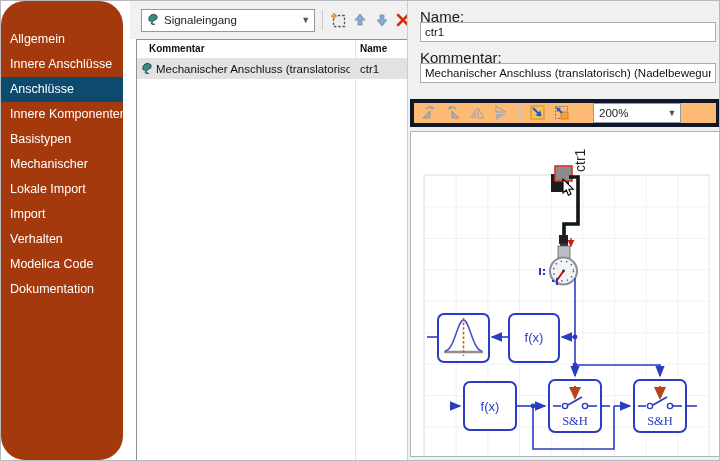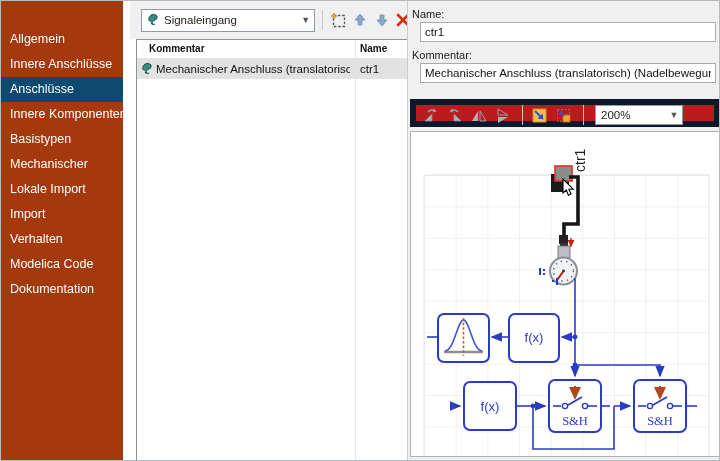--- a/index.html
+++ b/index.html
@@ -2,21 +2,21 @@
 <html><head>
 <meta charset="utf-8">
 <style>
   * { margin:0; padding:0; box-sizing:border-box; }
   body { font-family:"Liberation Sans", sans-serif; background:#fff; }
   .app { position:relative; width:720px; height:461px; overflow:hidden; background:#fff;
          border:1px solid #b6babf; }
 
   
   .sidebar { position:absolute; left:0; top:0; width:122px; height:100%;
-             background:#a5390e; padding-top:26px; }
+             background:#a5390e; padding-top:26px;border-radius:24px; }
   .nav-item { color:#fff; font-size:12.5px; font-weight:500; line-height:25px;
               padding-left:9px; cursor:default; white-space:nowrap; }
   .nav-item.active { background:#0c4a6e; }
 
   
   .middle { position:absolute; left:129px; top:0; width:284px; height:100%; background:#fff; }
   .mid-toolbar { position:absolute; left:0; top:0; width:100%; height:38px; background:#f0f0f0;
                  display:flex; align-items:center; }
   .combo { height:23px; background:#fff; border:1px solid #8f9aa5; display:flex;
            align-items:center; font-size:11.5px; color:#222; }
@@ -34,26 +34,26 @@
   .lb-header .c2 { position:absolute; left:223px; top:3px; }
   .lb-row { position:relative; height:20px; background:#e2e2e2; font-size:11.5px; color:#111;
             display:flex; align-items:center; }
   .lb-row .icon { margin-left:3px; }
   .lb-row .comment { margin-left:2px; width:194px; overflow:hidden; white-space:nowrap; }
   .lb-row .name { position:absolute; left:223px; }
 
   
   .right { position:absolute; left:406px; top:0; width:314px; height:100%; background:#f0f0f0;
            border-left:1px solid #c9cdd2; }
-  .fld-label { position:absolute; left:4px; font-size:11px; color:#1a1a1a; }
+  .fld-label { position:absolute; left:12px; font-size:15px; color:#1a1a1a; }
   .fld { position:absolute; left:12px; width:296px; height:20px; border:1px solid #a9abae;
          background:#fff; font-family:"Liberation Sans",sans-serif; font-size:11.5px;
          color:#111; padding:0 4px; }
   .dg-toolbar { position:absolute; left:2px; top:98px; width:310px; height:28px;
-                background:#b91c1c; border:6px solid #0f172a; display:flex; }
+                background:#fdba74; border:4px solid #0f172a; display:flex; align-items:center; }
   .dg-toolbar .tb-btn { width:24px; height:22px; }
   .zoom-combo { width:88px; height:20px; margin-left:6px; padding-left:5px; }
   .canvas { position:absolute; left:2px; top:130px; width:313px; height:326px;
             background:#fff; border:1px solid #aab2bc; }
   svg text { font-family:"Liberation Sans",sans-serif; }
   text.sh-label { font-family:"Liberation Serif",serif; }
 </style>
 </head>
 <body>
 

